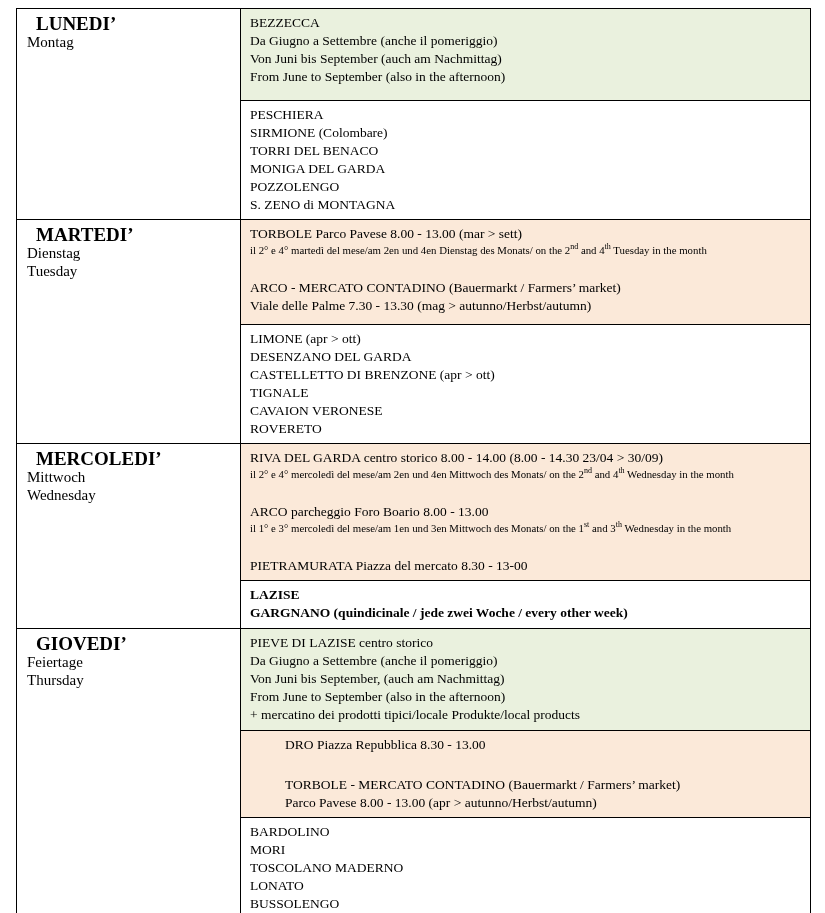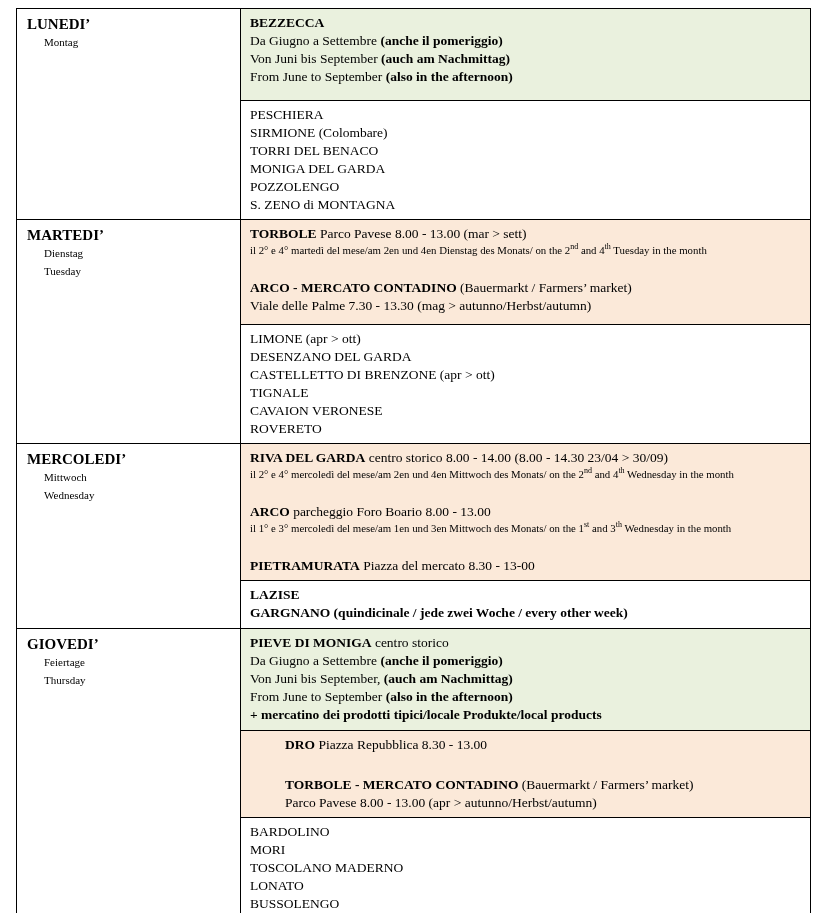--- a/index.html
+++ b/index.html
@@ -27,36 +27,36 @@
     border-bottom: 1px solid #000;
   }
   .row.partial { border-bottom: 0; height: 12px; }
   .day-cell {
     flex: 0 0 224px;
     width: 224px;
     border-right: 1px solid #000;
     box-sizing: border-box;
     padding: 6px 10px;
   }
-  .day-title { font-weight: bold; font-size: 15px; line-height: 18px; }
-  .day-sub   { font-size: 11px; line-height: 18px; margin-left: 17px; }
+  .day-title { font-weight: bold; font-size: 19px; line-height: 18px; margin-left: 9px; }
+  .day-sub   { font-size: 15px; line-height: 18px; }
   .cells { flex: 1 1 auto; display: flex; flex-direction: column; min-width: 0; }
   .cell {
     box-sizing: border-box;
     padding: 5px 9px;
     flex: 1 0 auto;
   }
   .cell + .cell { border-top: 1px solid #000; }
   .cell.green { background: var(--green-bg, #eaf1de); }
   .cell.peach { background: var(--peach-bg, #fbe9d9); }
   .cell.white { background: #ffffff; }
   .para + .para { margin-top: 22px; }
   .line { font-size: 13.5px; line-height: 18px; }
   .line.small { font-size: 10.8px; line-height: 14px; }
-  .run.bold { font-weight: bold; }
+  .run.bold { font-weight: normal; }
   .run.sup { font-size: 8px; vertical-align: super; line-height: 0; }
   
   .row1 .cell.green { min-height: 91px; }
   .row1 .cell.white { min-height: 118px; }
   .row2 .cell.peach { min-height: 104px; }
   .row2 .cell.white { min-height: 115px; }
   .row3 .cell.peach { min-height: 112px; }
   .row3 .cell.white { min-height: 48px; font-weight: bold; }
   .row4 .cell.green { min-height: 101px; }
   .row4 .cell.peach { min-height: 80px; padding-left: 44px; }
@@ -151,21 +151,21 @@
     </div>
     <div class="row row4">
       <div class="day-cell">
         <div class="day-title">GIOVEDI’</div>
         <div class="day-sub">Feiertage</div>
         <div class="day-sub">Thursday</div>
       </div>
       <div class="cells">
         <div class="cell green">
           <div class="para">
-            <div class="line"><span class="run bold">PIEVE DI MONIGA</span><span class="run"> centro storico</span></div>
+            <div class="line"><span class="run bold">PIEVE DI LAZISE</span><span class="run"> centro storico</span></div>
             <div class="line"><span class="run">Da Giugno a Settembre </span><span class="run bold">(anche il pomeriggio)</span></div>
             <div class="line"><span class="run">Von Juni bis September, </span><span class="run bold">(auch am Nachmittag)</span></div>
             <div class="line"><span class="run">From June to September </span><span class="run bold">(also in the afternoon)</span></div>
             <div class="line"><span class="run bold">+ mercatino dei prodotti tipici/locale Produkte/local products</span></div>
           </div>
         </div>
         <div class="cell peach">
           <div class="para">
             <div class="line"><span class="run bold">DRO</span><span class="run"> Piazza Repubblica 8.30 - 13.00</span></div>
           </div>

